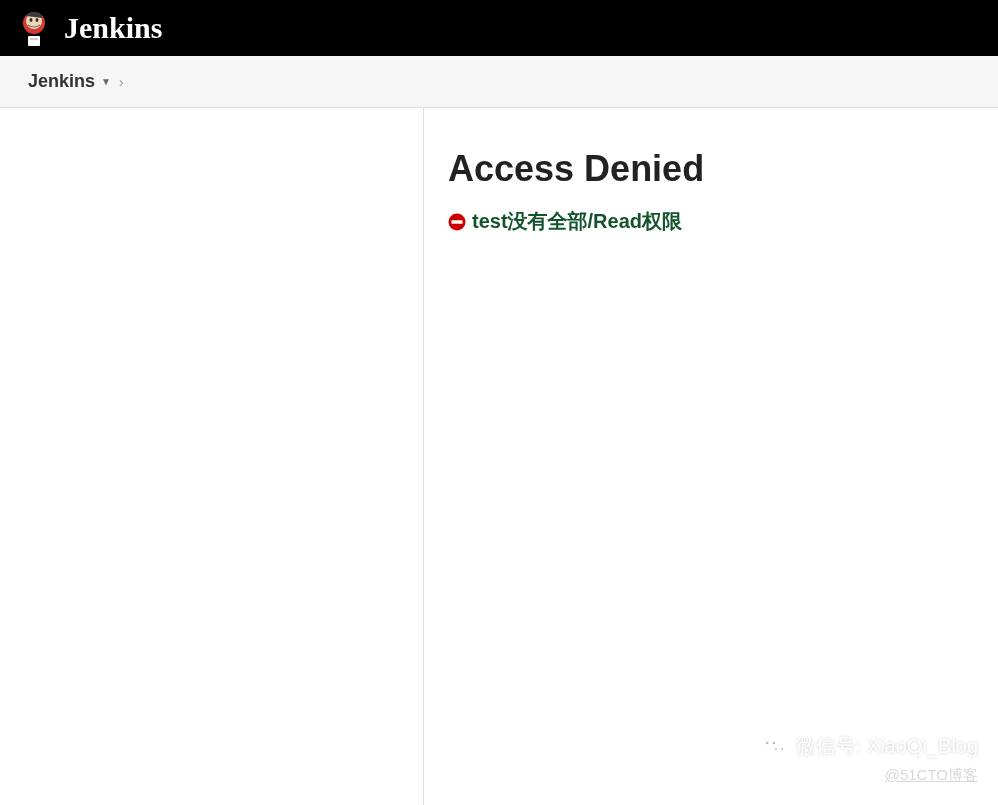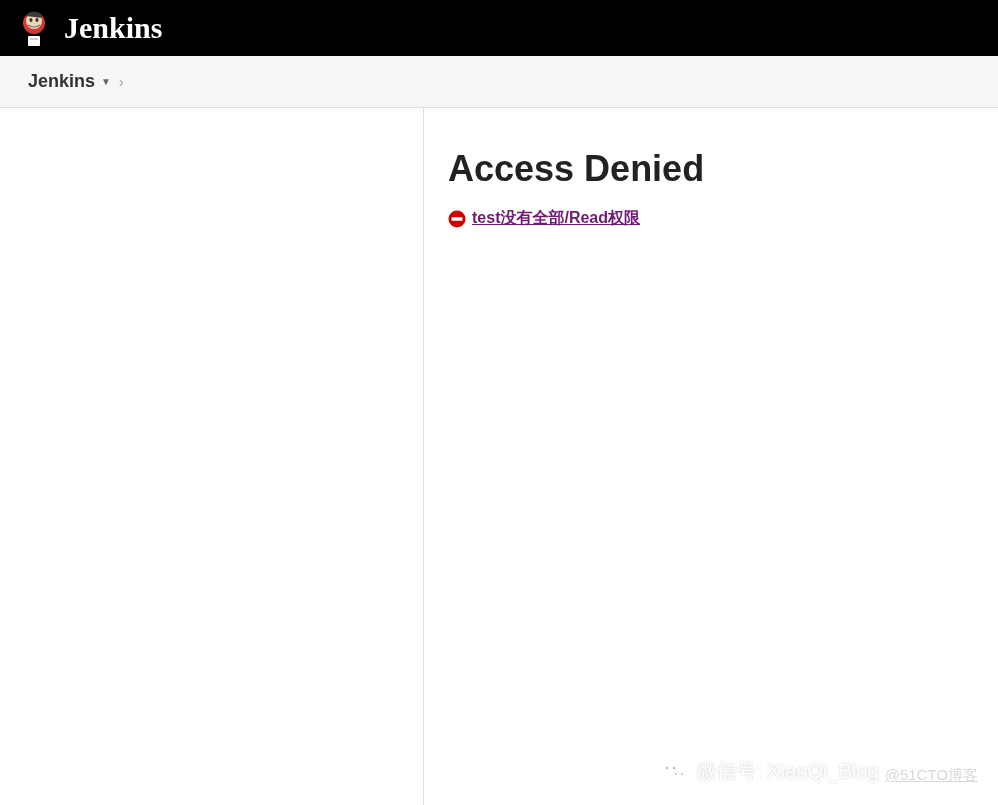--- a/index.html
+++ b/index.html
@@ -87,30 +87,30 @@
       display: flex;
       align-items: center;
       gap: 6px;
     }
     .error-icon {
       width: 18px;
       height: 18px;
       flex-shrink: 0;
     }
     .error-text {
-      color: #701a75;
-      font-size: 16px;
+      color: #14532d;
+      font-size: 20px;
       font-weight: 700;
-      text-decoration: underline;
     }
     .watermark-area {
       position: absolute;
       bottom: 20px;
       right: 20px;
       display: flex;
+      flex-direction: column;
       align-items: flex-end;
       gap: 6px;
       opacity: 0.55;
     }
     .wm-line1 {
       display: flex;
       align-items: center;
       gap: 8px;
       color: #ffffff;
       font-size: 20px;

